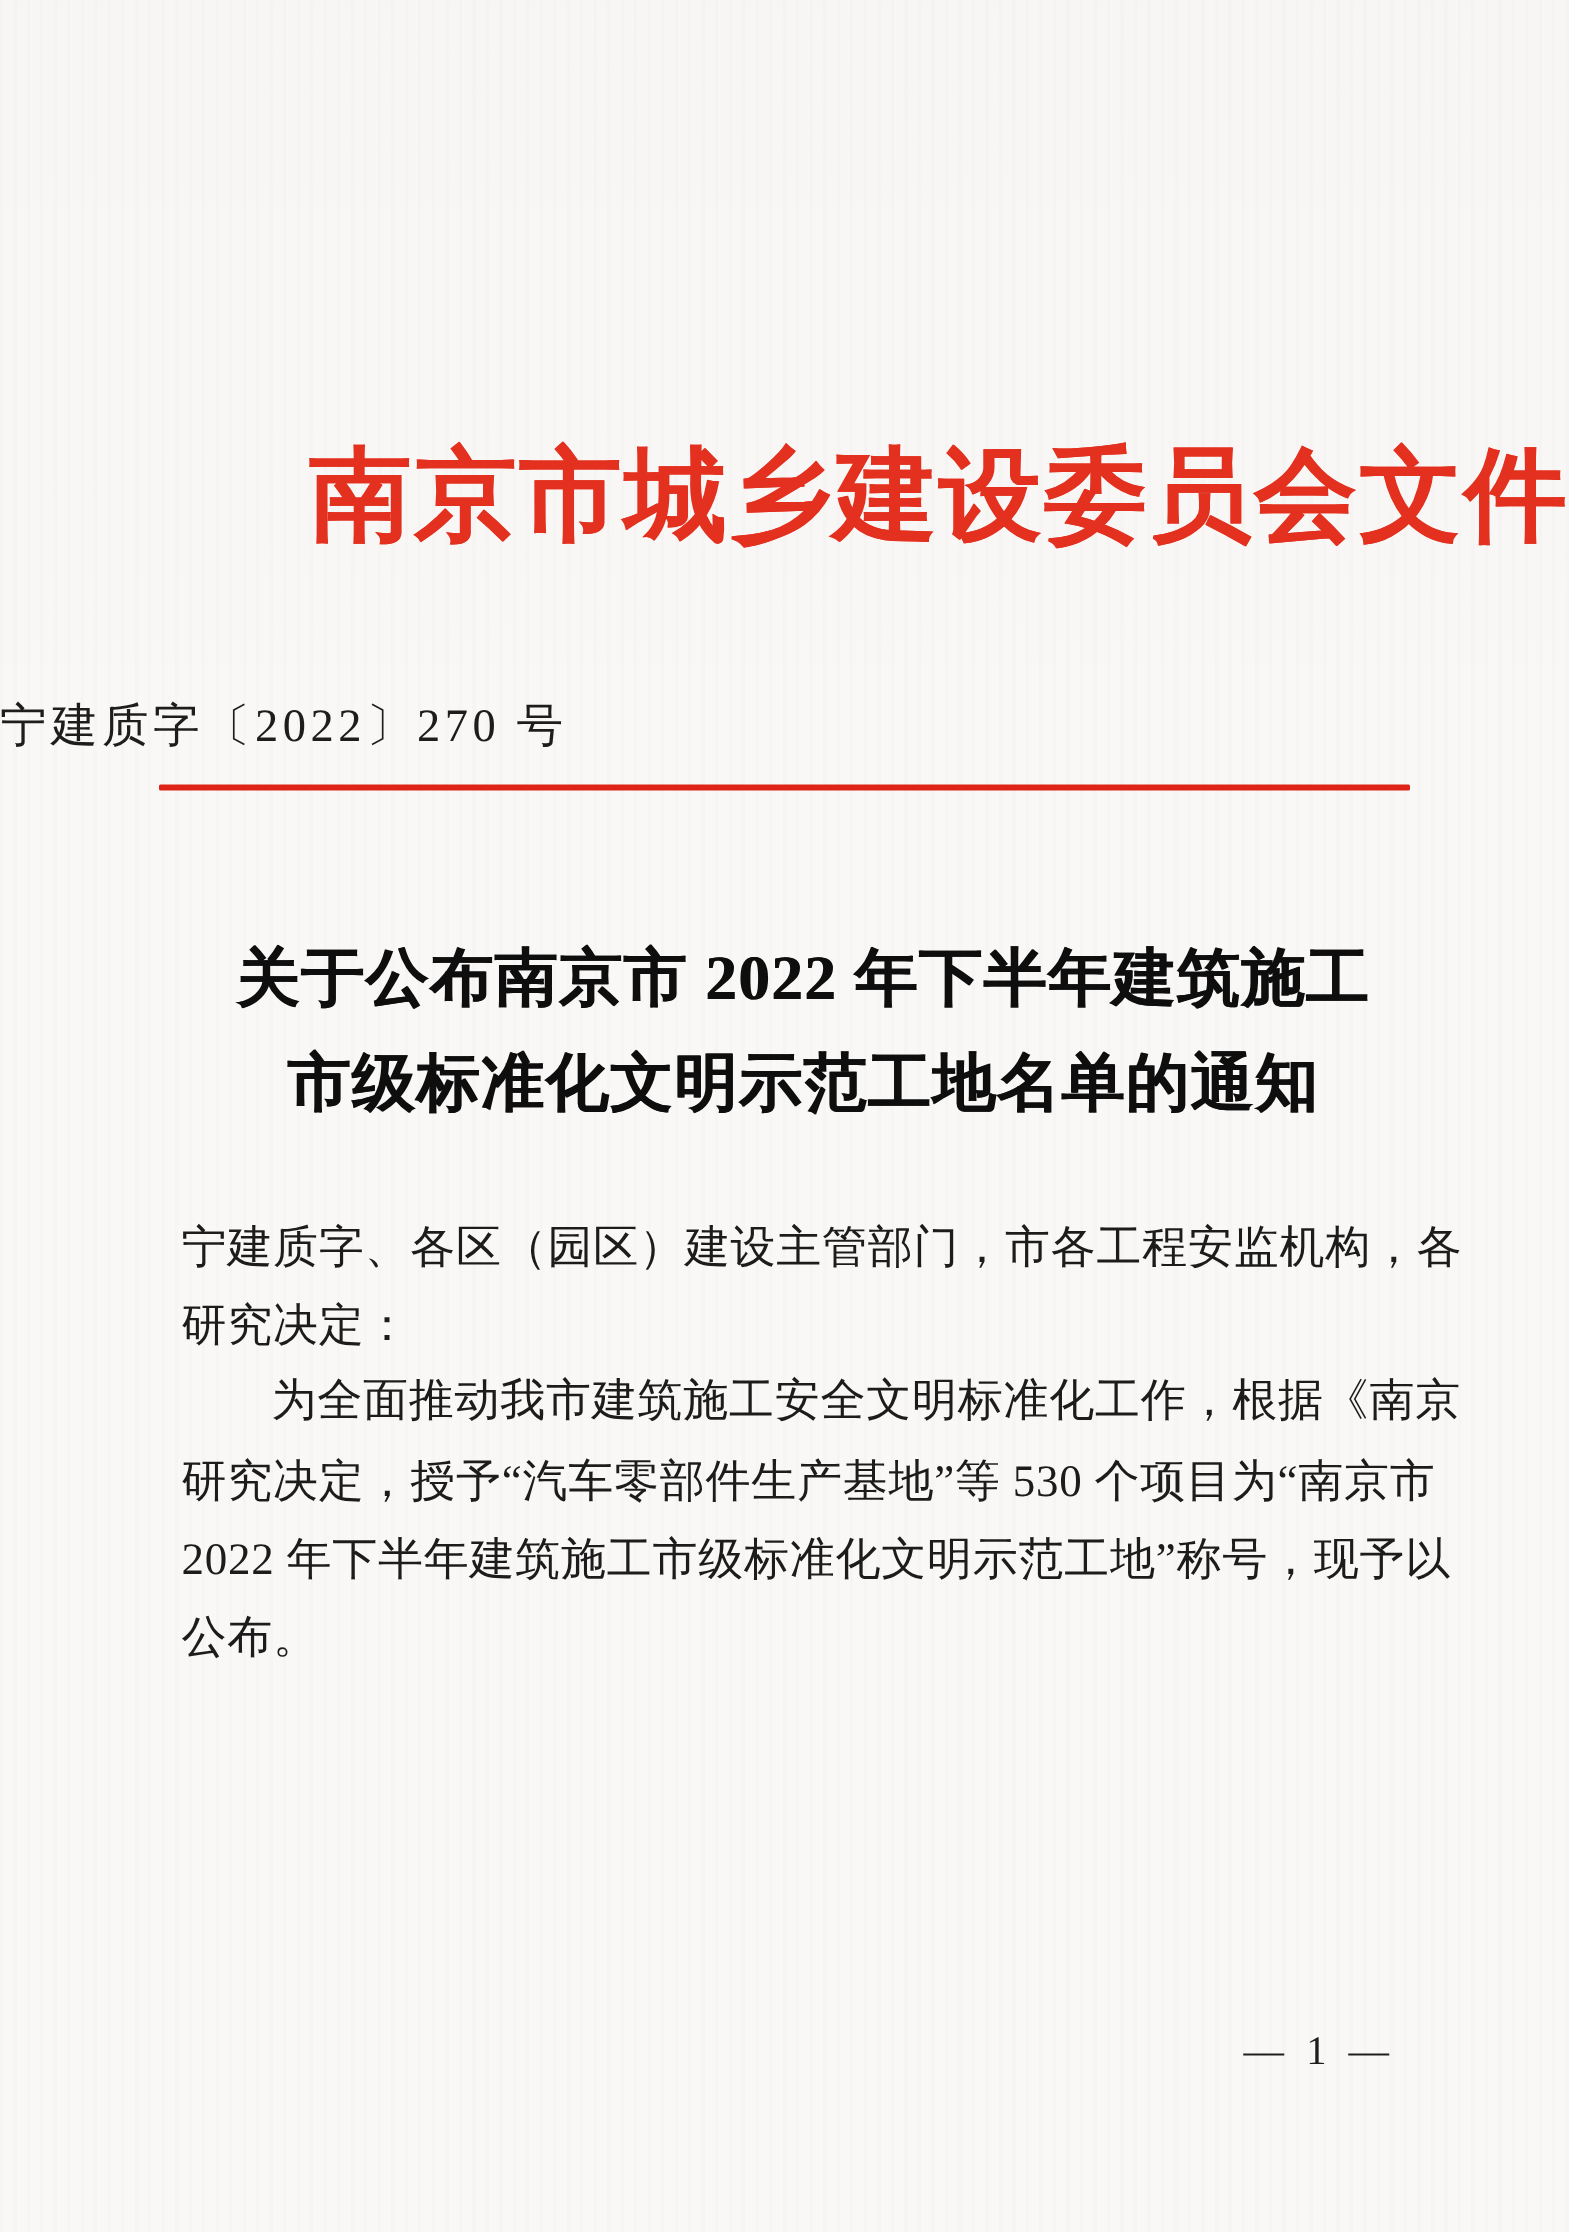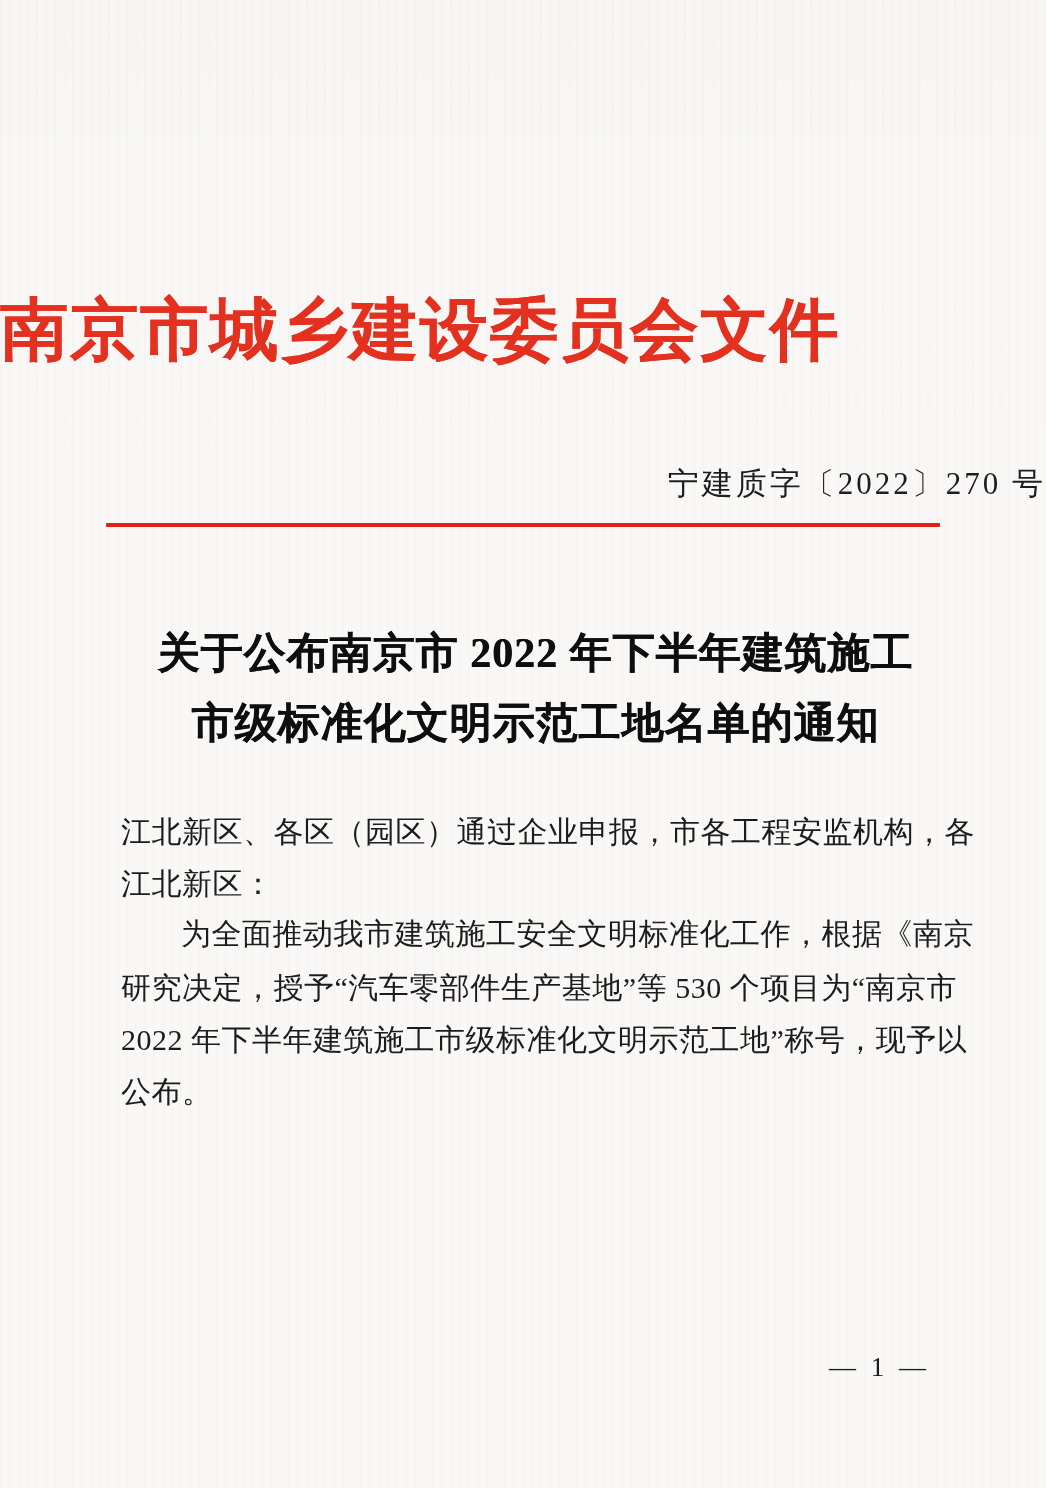--- a/index.html
+++ b/index.html
@@ -19,37 +19,37 @@
     font-family: "Liberation Serif", "DejaVu Serif", serif;
     overflow: hidden;
   }
 
   
   .org-title {
     position: absolute;
     top: 288px;
     left: 0;
     right: 0;
-    text-align: left;
+    text-align: right;
     font-size: 68px;
     line-height: 84px;
     font-weight: 700;
     letter-spacing: 2px;
     color: #e3301f;
     white-space: nowrap;
     text-shadow: 0.5px 0 0 #e3301f;
   }
 
   
   .doc-number {
     position: absolute;
     top: 464px;
     left: 0;
     right: 0;
-    text-align: right;
+    text-align: left;
     font-size: 31px;
     line-height: 40px;
     letter-spacing: 3px;
     color: #1d1d1d;
   }
 
   
   .red-rule {
     position: absolute;
     top: 523px;
@@ -123,22 +123,22 @@
   <div class="doc-number">宁建质字〔2022〕270 号</div>
 
   <div class="red-rule"></div>
 
   <div class="doc-title">
     <div>关于公布南京市 2022 年下半年建筑施工</div>
     <div>市级标准化文明示范工地名单的通知</div>
   </div>
 
   <div class="body-block">
-    <div class="body-line">江北新区、各区（园区）通过企业申报，市各工程安监机构，各</div>
-    <div class="body-line flush">江北新区：</div>
+    <div class="body-line">宁建质字、各区（园区）建设主管部门，市各工程安监机构，各</div>
+    <div class="body-line flush">研究决定：</div>
     <div class="body-line indent">为全面推动我市建筑施工安全文明标准化工作，根据《南京</div>
     <div class="body-line">研究决定，授予“汽车零部件生产基地”等 530 个项目为“南京市</div>
     <div class="body-line">2022 年下半年建筑施工市级标准化文明示范工地”称号，现予以</div>
     <div class="body-line flush">公布。</div>
   </div>
 
   <div class="page-number">— 1 —</div>
 
 </div>
 

